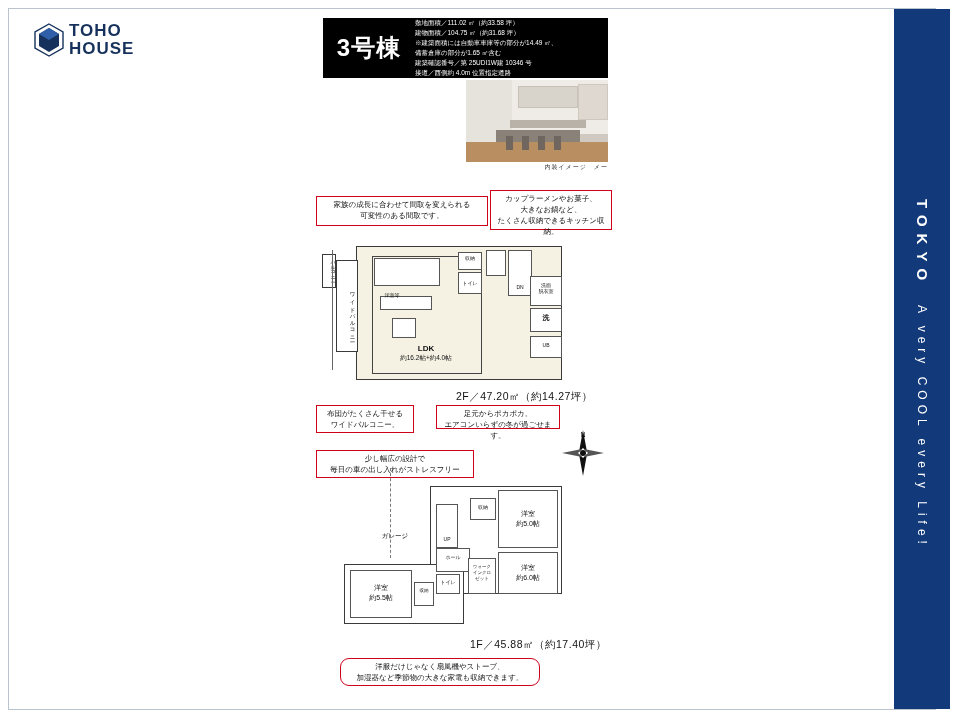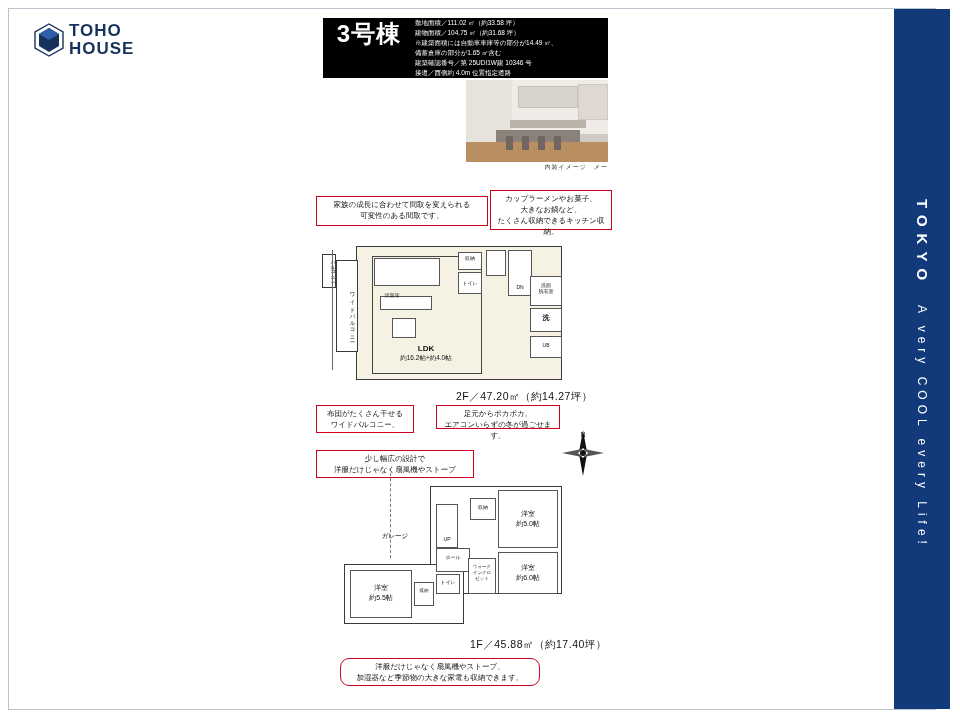--- a/index.html
+++ b/index.html
@@ -43,21 +43,21 @@
   .logo{
     position:absolute;left:34px;top:22px;display:flex;align-items:center;gap:5px;
   }
   .logo-mark{width:30px;height:34px;position:relative;}
   .logo-text{line-height:1.05;}
   .logo-text .l1{font-size:17px;font-weight:bold;letter-spacing:1px;color:#16325c;}
   .logo-text .l2{font-size:17px;font-weight:bold;letter-spacing:1px;color:#16325c;}
   
   .spec-box{
     position:absolute;left:323px;top:18px;width:285px;height:60px;
-    background:#000;color:#fff;display:flex;
+    background:#000;color:#fff;display:flex;align-items:center;
     box-sizing:border-box;
   }
   .spec-no{
     width:92px;text-align:center;font-size:24px;font-weight:bold;letter-spacing:1px;
   }
   .spec-lines{
     font-size:6.5px;line-height:1.55;padding-right:4px;
   }
   .spec-lines div{white-space:nowrap;}
   
@@ -166,21 +166,21 @@
 大きなお鍋など、
 たくさん収納できるキッチン収納。</div>
 
   <div class="callout" style="left:316px;top:405px;width:98px;height:28px;white-space:pre-line;">布団がたくさん干せる
 ワイドバルコニー。</div>
 
   <div class="callout" style="left:436px;top:405px;width:124px;height:24px;white-space:pre-line;">足元からポカポカ。
 エアコンいらずの冬が過ごせます。</div>
 
   <div class="callout" style="left:316px;top:450px;width:158px;height:28px;white-space:pre-line;">少し幅広の設計で
-洋服だけじゃなく扇風機やストーブ</div>
+毎日の車の出し入れがストレスフリー</div>
 
   <div class="callout" style="left:340px;top:658px;width:200px;height:28px;white-space:pre-line;border-radius:9px;">洋服だけじゃなく扇風機やストーブ、
 加湿器など季節物の大きな家電も収納できます。</div>
 
   <div class="plan" style="left:330px;top:240px;width:272px;height:148px;">
 
     <div class="room fill-cream" style="left:26px;top:6px;width:206px;height:134px;border-width:1.5px;"></div>
 
     <div class="room fill-white" style="left:6px;top:20px;width:22px;height:92px;"></div>
     <div class="lbl" style="left:8px;top:48px;width:18px;writing-mode:vertical-rl;letter-spacing:1px;font-size:5.5px;">ワイドバルコニー</div>

